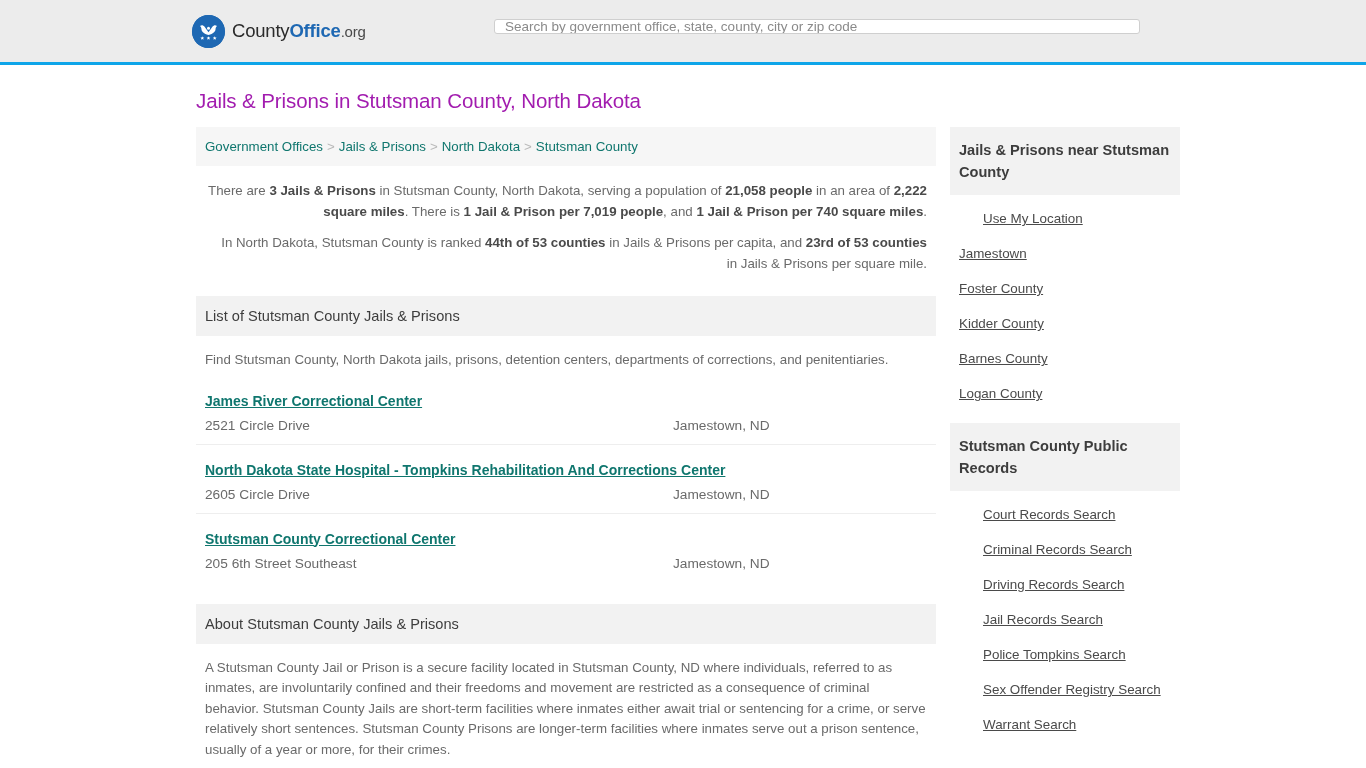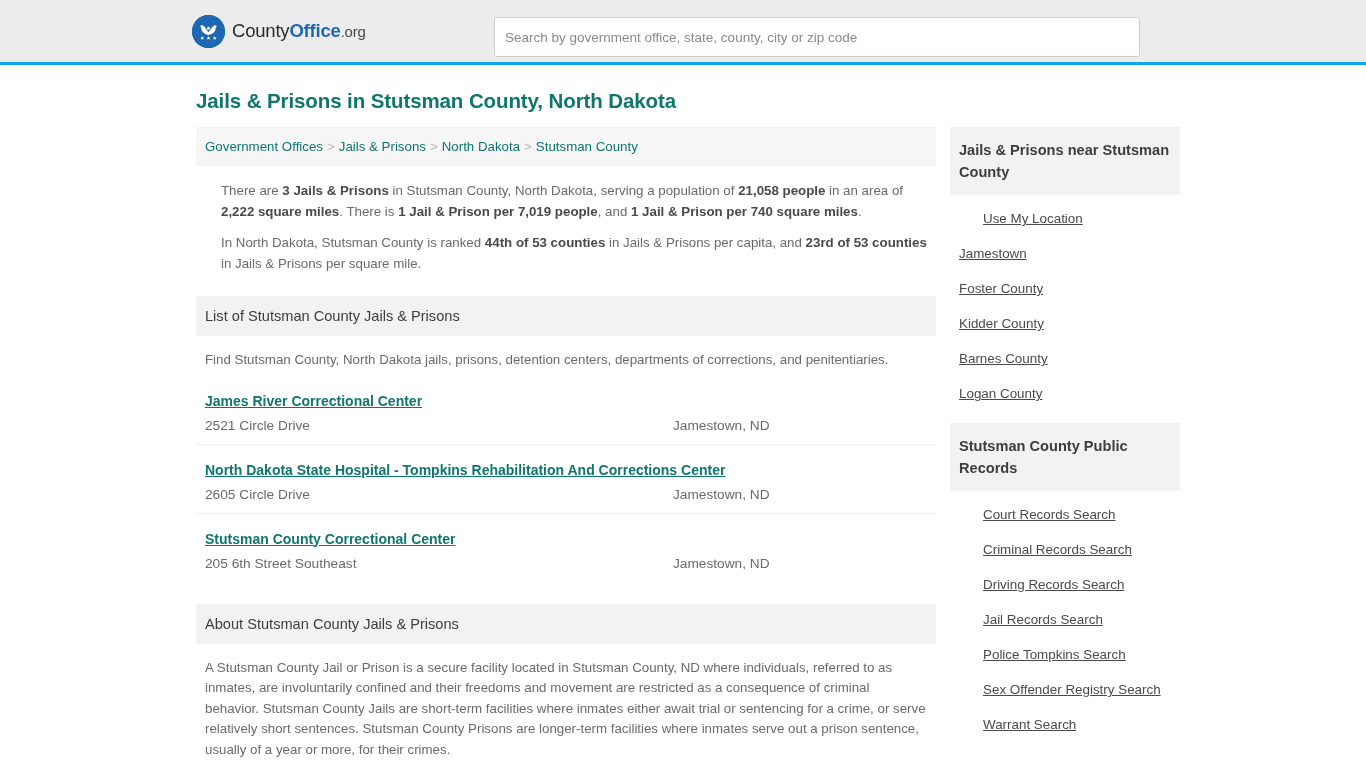--- a/index.html
+++ b/index.html
@@ -49,41 +49,41 @@
   .brand-text .b-org { color: #4a4a4a; font-size: 15px; }
 
   .search-wrap {
     position: absolute;
     left: 494px;
     top: 17px;
     width: 646px;
   }
   .search-input {
     width: 100%;
-    height: 40px;
+    height: 15px;
     padding: 4px 10px;
     font-size: 13.5px;
     font-family: "Liberation Sans", sans-serif;
     color: #555;
     background: #fff;
     border: 1px solid #cfcfcf;
     border-radius: 3px;
     outline: none;
   }
   .search-input::placeholder { color: #8a8a8a; }
 
   
   .page {
     width: 1366px;
     padding: 0 192px 0 196px;
   }
   .page-title {
     font-size: 20.5px;
-    font-weight: bold;
-    color: #0f766e;
+    font-weight: normal;
+    color: #a21caf;
     margin: 24px 0 14px 0;
     letter-spacing: -0.1px;
   }
   .cols {
     display: flex;
     align-items: flex-start;
     gap: 12px;
   }
   .main-col { width: 740px; flex: 0 0 740px; }
   .side-col { width: 230px; flex: 0 0 230px; margin-left: 2px; }
@@ -104,21 +104,22 @@
     color: #b9b9b9;
     margin: 0 4px;
   }
 
   
   .intro { padding: 4px 9px 0 9px; }
   .intro p {
     font-size: 13.3px;
     line-height: 20.5px;
     color: #6a6a6a;
-    margin: 11px 0 0 16px;
+    margin: 11px 0 0 3px;
+    text-align: right;
   }
   .intro p b { color: #4a4a4a; font-weight: bold; }
 
   
   .section-bar {
     background: #f2f2f2;
     padding: 12px 9px;
     font-size: 14.6px;
     font-weight: normal;
     color: #3d3d3d;

